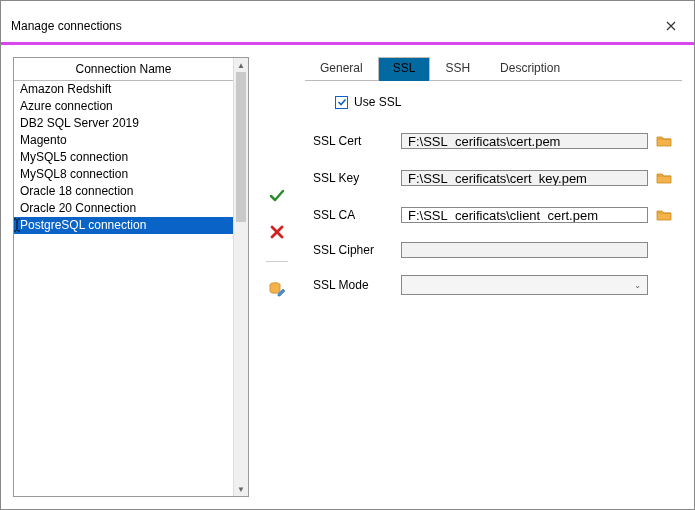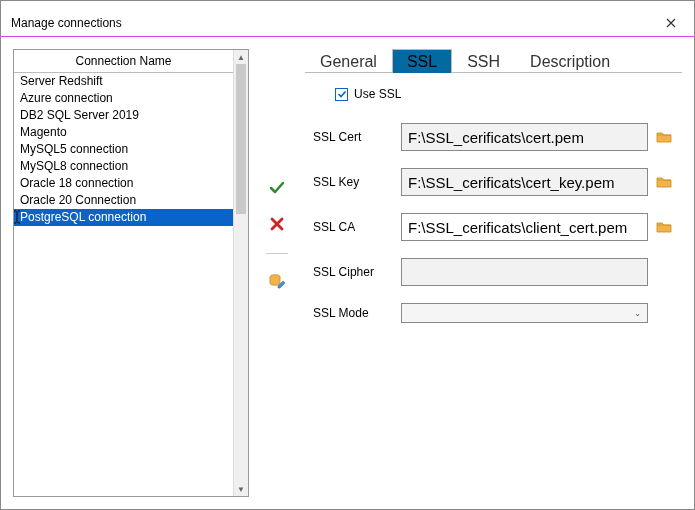--- a/index.html
+++ b/index.html
@@ -12,25 +12,25 @@
   }
   .dialog {
     width: 695px;
     height: 510px;
     border: 1px solid #888;
     position: relative;
     display: flex;
     flex-direction: column;
   }
   .titlebar {
-    height: 36px;
+    height: 44px;
     display: flex;
     align-items: center;
     padding: 8px 6px 0 10px;
-    border-bottom: 1px solid #d946ef;
+    border-bottom: 3px solid #d946ef;
   }
   .titlebar .title { flex: 1; font-size: 12px; }
   .titlebar .close {
     width: 34px;
     height: 22px;
     display: flex;
     align-items: center;
     justify-content: center;
     cursor: pointer;
   }
@@ -129,21 +129,21 @@
     display: flex;
     flex-direction: column;
   }
   .tabs {
     display: flex;
     border-bottom: 1px solid #bbb;
     height: 24px;
   }
   .tab {
     padding: 3px 14px 3px;
-    font-size: 16px;
+    font-size: 12px;
     color: #333;
     cursor: pointer;
     border: 1px solid transparent;
     border-bottom: none;
     margin-bottom: -1px;
   }
   .tab.active {
     border-color: #bbb;
     background: #0369a1;
     color: #000;
@@ -171,25 +171,25 @@
     display: flex;
     align-items: center;
     margin-bottom: 17px;
   }
   .form-label {
     width: 88px;
     font-size: 12px;
   }
   .form-input {
     flex: 1;
-    height: 28px;
+    height: 16px;
     border: 1px solid #888;
     background: #f2f2f2;
     font-family: inherit;
-    font-size: 15px;
+    font-size: 13px;
     padding: 0 6px;
     outline: none;
   }
   .form-input.editable {
     background: #fff;
   }
   .folder-btn {
     width: 20px;
     height: 20px;
     margin-left: 6px;
@@ -245,21 +245,21 @@
         </svg>
     </div>
   </div>
 
   <div class="body">
 
     <div class="left-panel">
       <div class="list-wrap">
         <div class="list">
           <div class="list-header">Connection Name</div>
-          <div class="list-item">Server Redshift</div>
+          <div class="list-item">Amazon Redshift</div>
           <div class="list-item">Azure connection</div>
           <div class="list-item">DB2 SQL Server 2019</div>
           <div class="list-item">Magento</div>
           <div class="list-item">MySQL5 connection</div>
           <div class="list-item">MySQL8 connection</div>
           <div class="list-item">Oracle 18 connection</div>
           <div class="list-item">Oracle 20 Connection</div>
           <div class="list-item selected">
             <span class="text-cursor">
               <svg width="8" height="14" viewBox="0 0 8 14">

